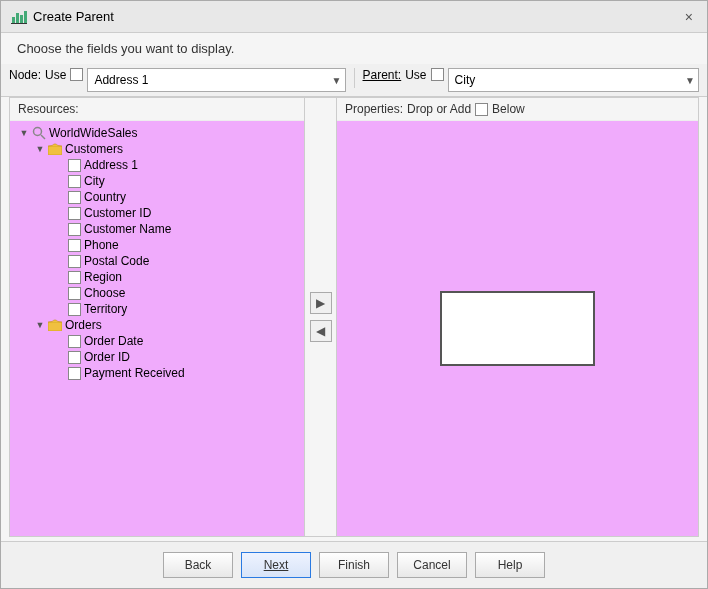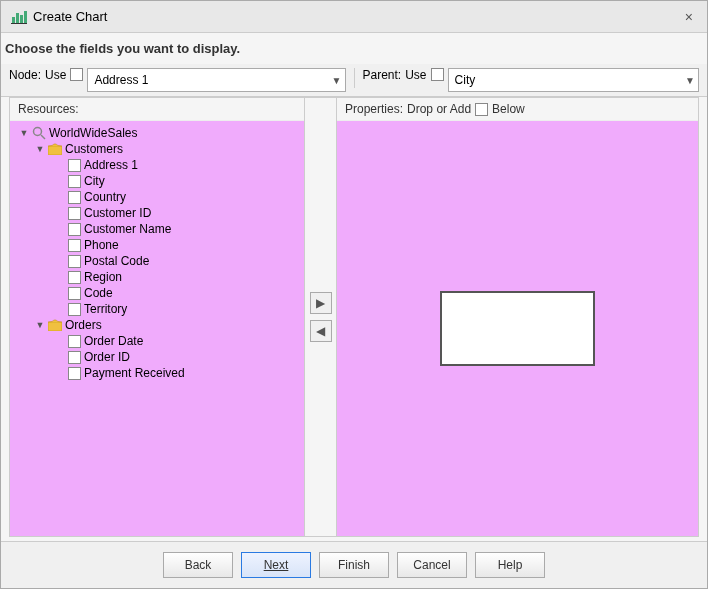--- a/index.html
+++ b/index.html
@@ -68,25 +68,24 @@
       color: #2a7ae2;
       font-weight: 600;
     }
     .tab-divider {
       width: 40px;
       height: 1px;
       background: #ccc;
       margin: 0 6px;
     }
     .subtitle {
-      padding: 8px 4px;
+      padding: 8px 16px;
       font-size: 13px;
       color: #333;
       background: #f5f5f5;
-      font-weight: bold;
     }
     .content-area {
       flex: 1;
       display: flex;
       flex-direction: column;
       padding: 0 8px 4px;
       overflow: hidden;
     }
     .checkbox-small {
       width: 13px;
@@ -284,21 +283,21 @@
   <div class="title-bar">
     <div class="title-bar-left">
 
       <svg width="16" height="16" viewBox="0 0 16 16">
         <rect x="1" y="8" width="3" height="6" fill="#4a7"></rect>
         <rect x="5" y="4" width="3" height="10" fill="#4a7"></rect>
         <rect x="9" y="6" width="3" height="8" fill="#4a7"></rect>
         <rect x="13" y="2" width="3" height="12" fill="#4a7"></rect>
         <line x1="0" y1="14.5" x2="16" y2="14.5" stroke="#333" stroke-width="1"></line>
       </svg>
-      <span class="title-text">Create Chart</span>
+      <span class="title-text">Create Parent</span>
     </div>
     <button class="close-btn">×</button>
   </div>
 
 
   <div class="subtitle">Choose the fields you want to display.</div>
 
   <div class="node-parent-container">
     <div class="half-section">
       <span style="font-size:12px;">Node:</span>
@@ -306,21 +305,21 @@
       <span class="checkbox-small"></span>
       <div class="select-wrapper" style="flex:1;">
         <select class="select-box" style="width:100%;">
           <option>Address 1</option>
         </select>
         <span class="chevron">▼</span>
       </div>
     </div>
     <div class="divider-v"></div>
     <div class="half-section">
-      <span style="font-size:12px;">Parent:</span>
+      <span style="font-size:12px;text-decoration:underline;">Parent:</span>
       <span style="font-size:12px;">Use</span>
       <span class="checkbox-small"></span>
       <div class="select-wrapper" style="flex:1;">
         <select class="select-box" style="width:100%;">
           <option>City</option>
         </select>
         <span class="chevron">▼</span>
       </div>
     </div>
   </div>
@@ -386,21 +385,21 @@
             <span>Postal Code</span>
           </div>
           <div class="tree-item tree-indent-3">
             <span class="tree-expand" style="width:12px;"></span>
             <span class="tree-checkbox"></span>
             <span>Region</span>
           </div>
           <div class="tree-item tree-indent-3">
             <span class="tree-expand" style="width:12px;"></span>
             <span class="tree-checkbox"></span>
-            <span>Code</span>
+            <span>Choose</span>
           </div>
           <div class="tree-item tree-indent-3">
             <span class="tree-expand" style="width:12px;"></span>
             <span class="tree-checkbox"></span>
             <span>Territory</span>
           </div>
 
           <div class="tree-item tree-indent-2">
             <span class="tree-expand">▼</span>
             <svg width="14" height="12" viewBox="0 0 14 12" style="margin-right:3px;">

